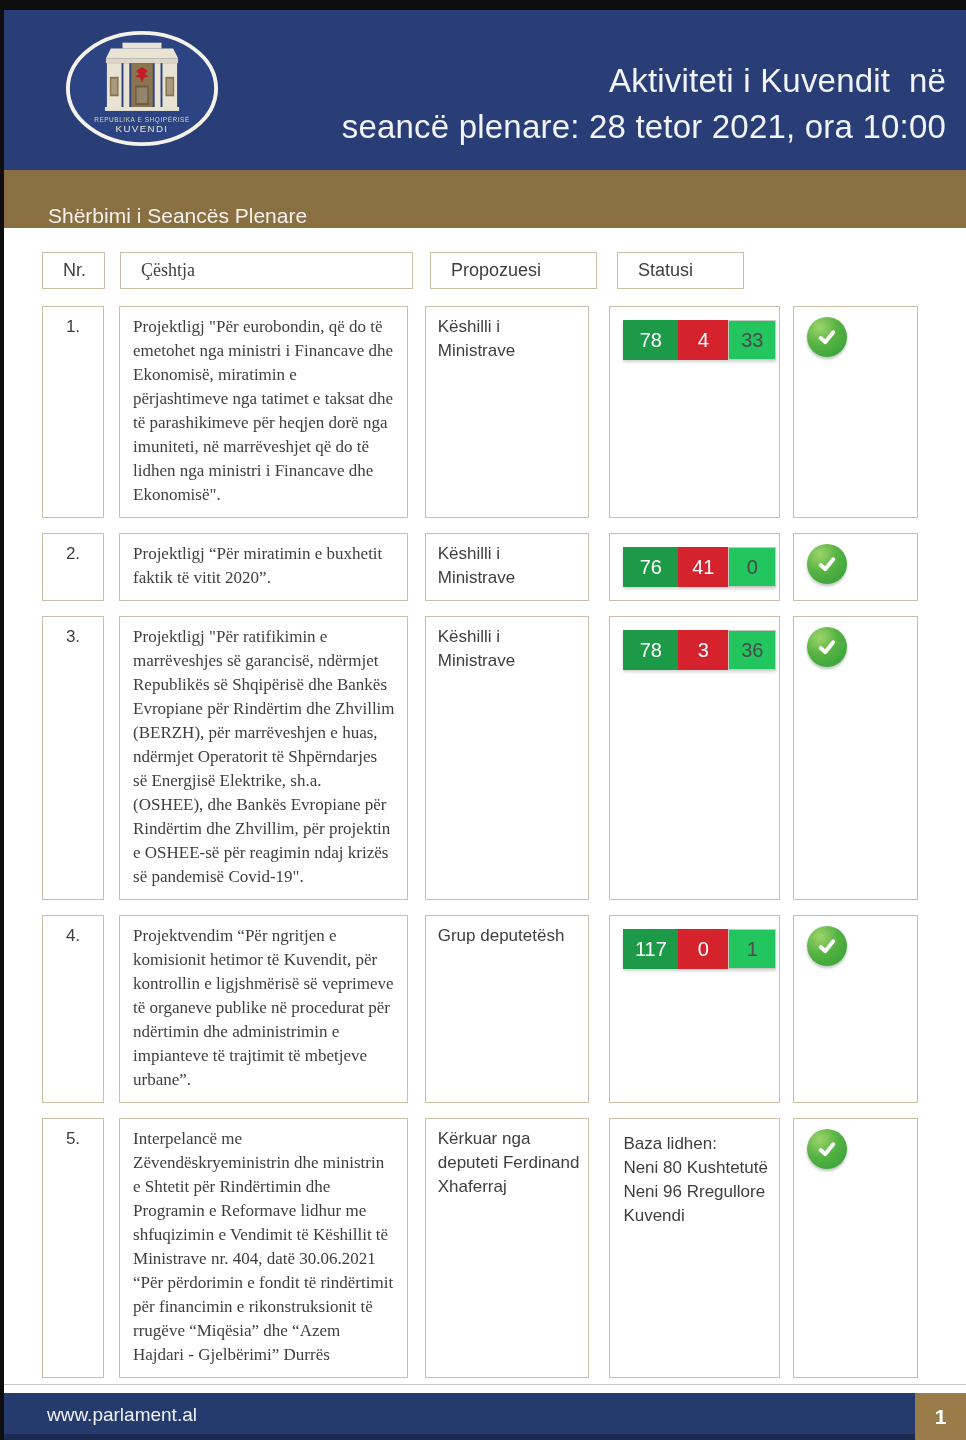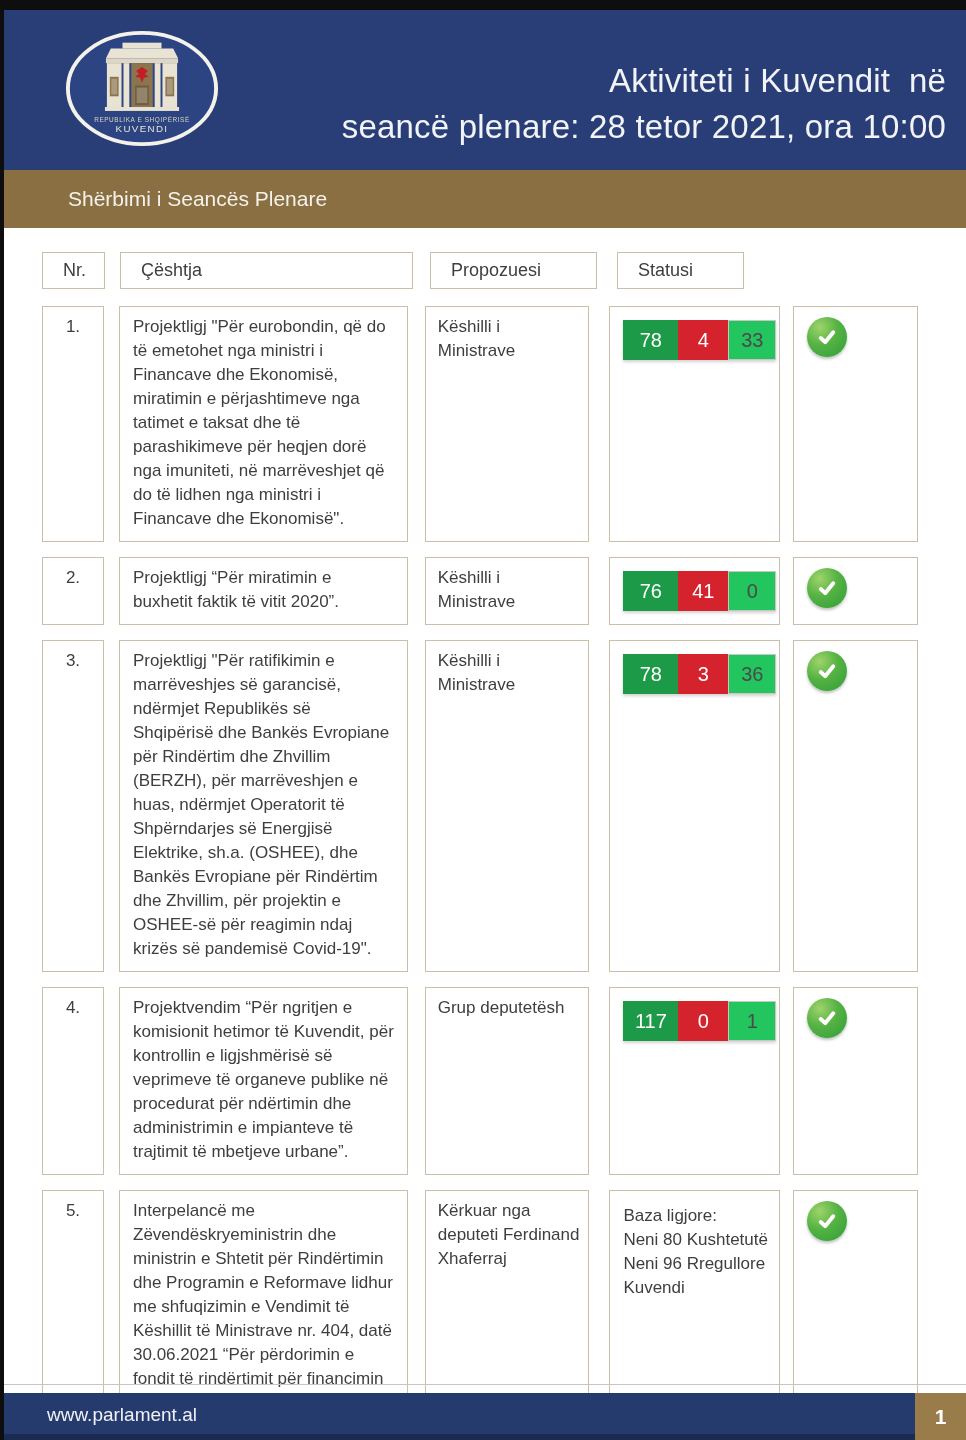--- a/index.html
+++ b/index.html
@@ -42,40 +42,40 @@
     line-height: 46px;
     letter-spacing: 0.2px;
   }
   .title div { white-space: pre; }
 
   
   .subheader {
     position: absolute; top: 170px; left: 4px; right: 0;
     height: 58px;
     background: #8A6F42;
-    display: flex; align-items: center;
-    padding-left: 64px;
+    display: flex; align-items: flex-end;
+    padding-left: 44px;
     color: #f5f2ec;
     font-size: 21px;
   }
 
   
   .table { position: absolute; top: 252px; left: 42px; width: 888px; }
   .thead { display: flex; margin-bottom: 17px; }
   .hcell {
     border: 1px solid #CBBFA9;
     background: #fff;
     height: 37px;
     display: flex; align-items: center;
     padding-left: 20px;
     font-size: 18px;
     color: #3E3E3E;
   }
   .col-nr       { width: 63px;  margin-right: 15px; }
-  .col-issue    { width: 293px; margin-right: 17px; }
+  .col-issue    { width: 293px; margin-right: 17px; font-family: Liberation Serif, serif; }
   .col-proposer { width: 167px; margin-right: 20px; }
   .col-votes    { width: 173px; margin-right: 13px; }
   .col-status   { width: 127px; margin-right: 12px; }
 
   .trow { display: flex; align-items: stretch; margin-bottom: 15px; }
   .cell {
     border: 1px solid #CBBFA9;
     background: #fff;
     color: #3E3E3E;
     font-size: 17px;
@@ -307,21 +307,21 @@
     </div>
     <div class="cell col-issue cell-issue">
       <span>Interpelancë me Zëvendëskryeministrin dhe ministrin e Shtetit për Rindërtimin dhe Programin e Reformave lidhur me shfuqizimin e Vendimit të Këshillit të Ministrave nr. 404, datë 30.06.2021 “Për përdorimin e fondit të rindërtimit për financimin e rikonstruksionit të rrugëve “Miqësia” dhe “Azem Hajdari - Gjelbërimi” Durrës</span>
     </div>
     <div class="cell col-proposer cell-proposer">
       <span>Kërkuar nga deputeti Ferdinand Xhaferraj</span>
     </div>
     <div class="cell col-votes cell-votes">
 
       <div class="legal-basis">
-              <div>Baza ligjore:</div>
+              <div>Baza lidhen:</div>
               <div>Neni 80 Kushtetutë</div>
               <div>Neni 96 Rregullore</div>
               <div>Kuvendi</div>
             </div>
     </div>
     <div class="cell col-status cell-status">
       <div class="check-circle">
         <svg viewBox="0 0 100 100">
                 <path d="M26 54 L43 70 L74 32" fill="none" stroke="#ffffff" stroke-width="15" stroke-linecap="round" stroke-linejoin="round"></path>
               </svg>

